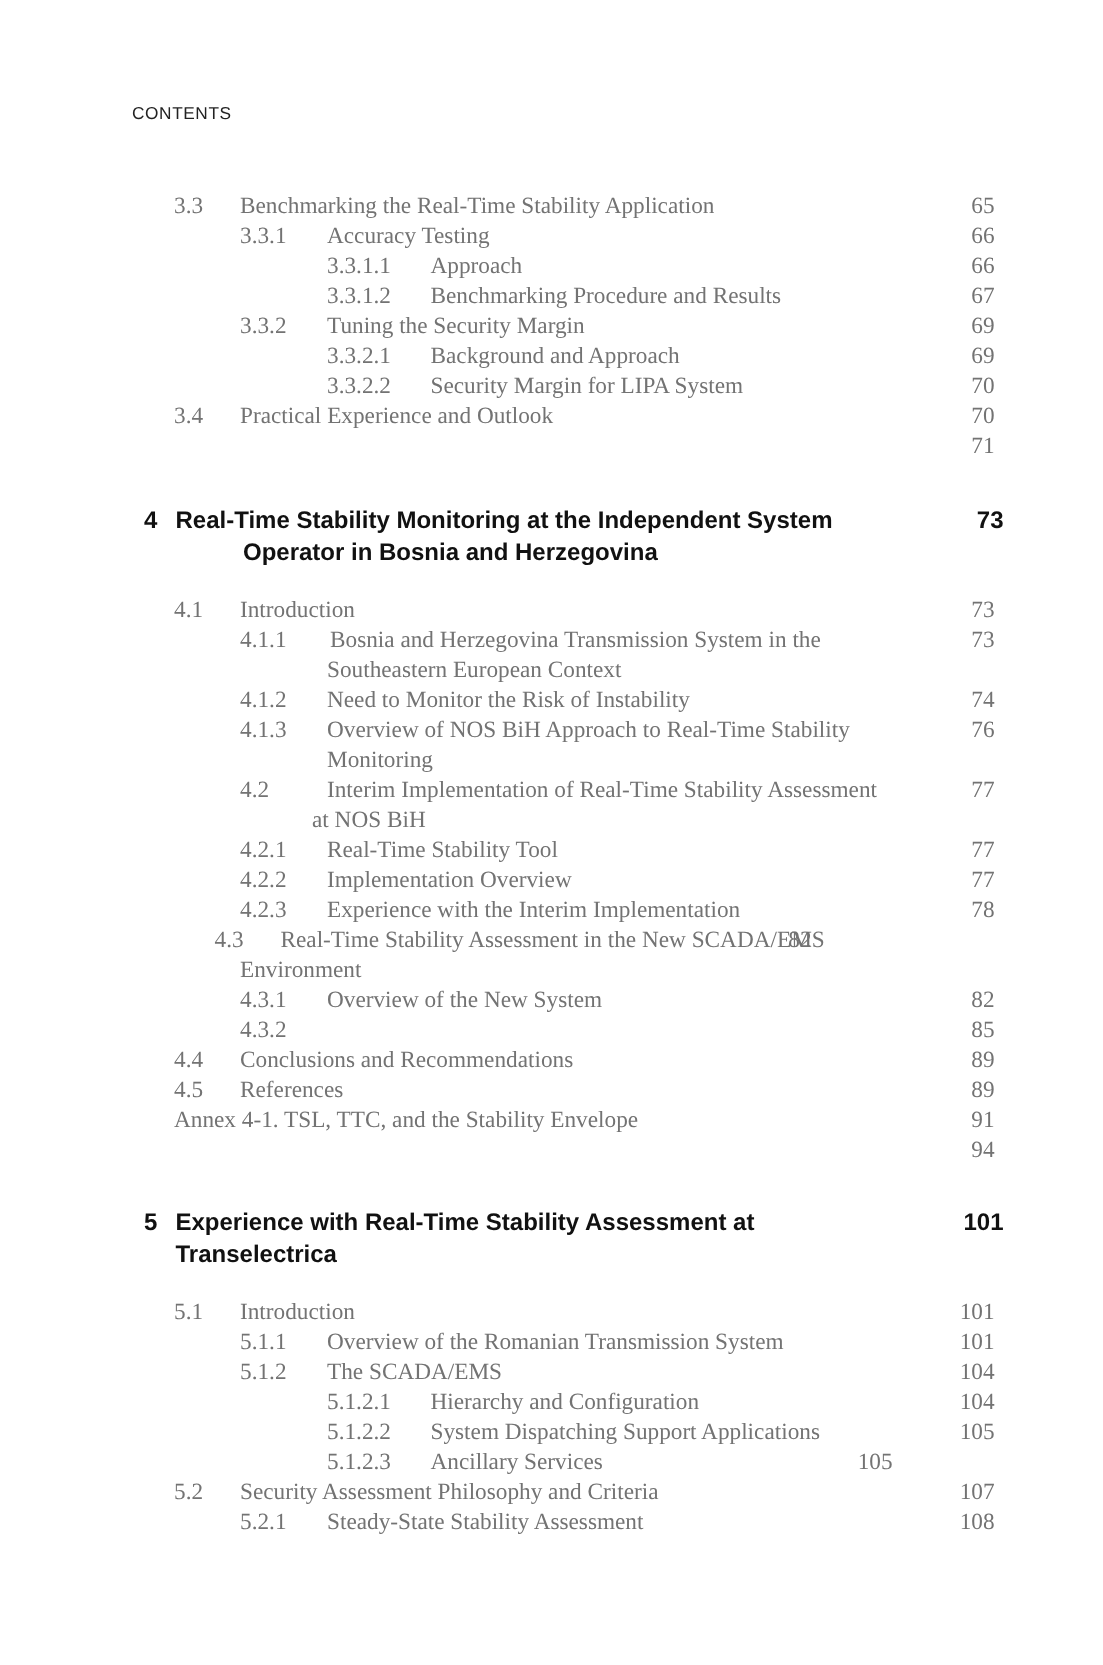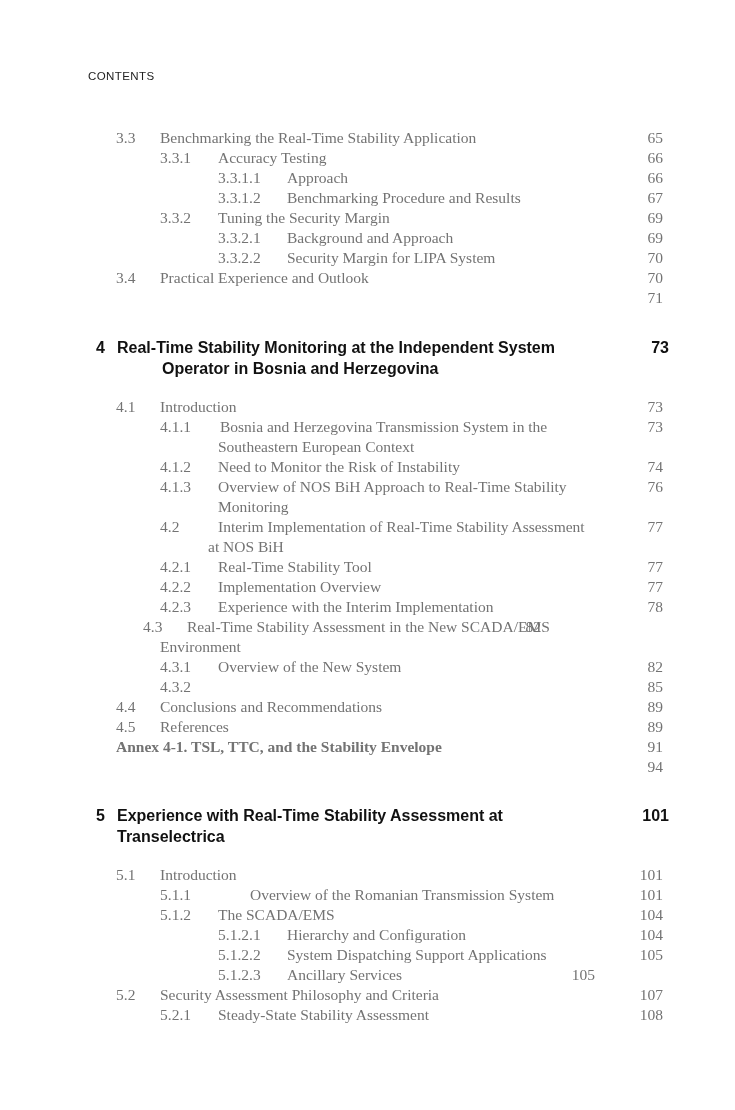--- a/index.html
+++ b/index.html
@@ -145,34 +145,34 @@
       <span class="num" style="left: 116px;">4.4</span>
       <span class="title" style="left: 160px;">Conclusions and Recommendations</span>
       <span class="page">89</span>
     </div>
     <div class="row" style="top: 717px; left: 0px; width: 735px; height: 20px;">
       <span class="num" style="left: 116px;">4.5</span>
       <span class="title" style="left: 160px;">References</span>
       <span class="page">89</span>
     </div>
     <div class="row" style="top: 737px; left: 0px; width: 735px; height: 20px;">
-      <span class="title" style="left: 116px; font-weight: bold;">Annex 4-1. TSL, TTC, and the Stability Envelope</span>
+      <span class="title" style="left: 116px;">Annex 4-1. TSL, TTC, and the Stability Envelope</span>
       <span class="page">91</span>
     </div>
     <div class="row" style="top: 757px; left: 0px; width: 735px; height: 20px;">
       <span class="page">94</span>
     </div>
     <div class="row" style="top: 865px; left: 0px; width: 735px; height: 20px;">
       <span class="num" style="left: 116px;">5.1</span>
       <span class="title" style="left: 160px;">Introduction</span>
       <span class="page">101</span>
     </div>
     <div class="row" style="top: 885px; left: 0px; width: 735px; height: 20px;">
       <span class="num" style="left: 160px;">5.1.1</span>
-      <span class="title" style="left: 218px; margin-left: 32px;">Overview of the Romanian Transmission System</span>
+      <span class="title" style="left: 218px;">Overview of the Romanian Transmission System</span>
       <span class="page">101</span>
     </div>
     <div class="row" style="top: 905px; left: 0px; width: 735px; height: 20px;">
       <span class="num" style="left: 160px;">5.1.2</span>
       <span class="title" style="left: 218px;">The SCADA/EMS</span>
       <span class="page">104</span>
     </div>
     <div class="row" style="top: 925px; left: 0px; width: 735px; height: 20px;">
       <span class="num" style="left: 218px;">5.1.2.1</span>
       <span class="title" style="left: 287px;">Hierarchy and Configuration</span>

